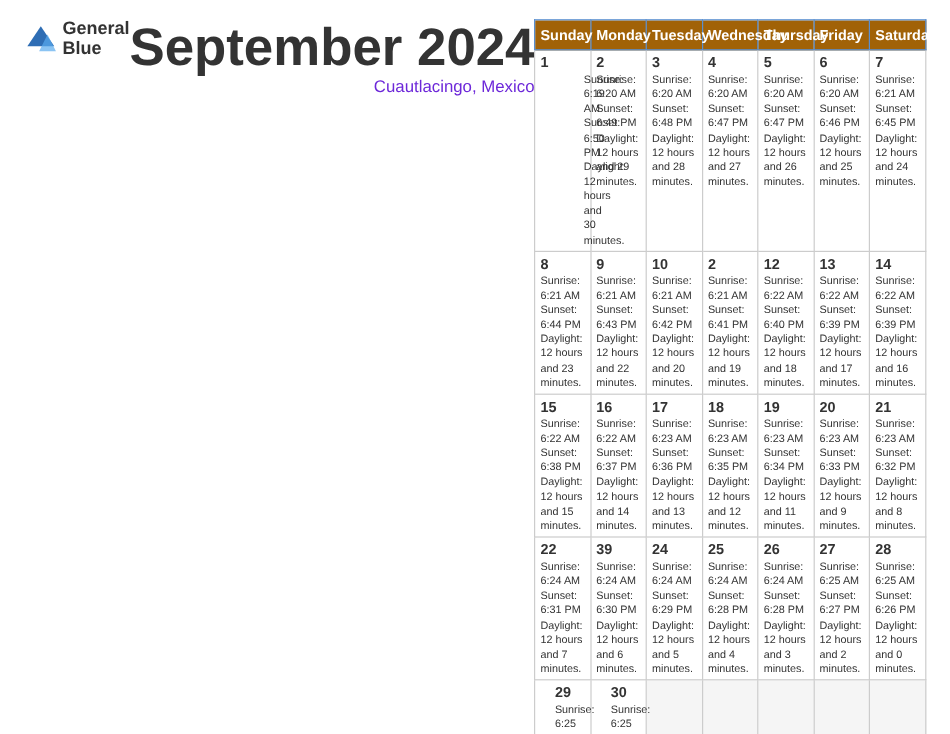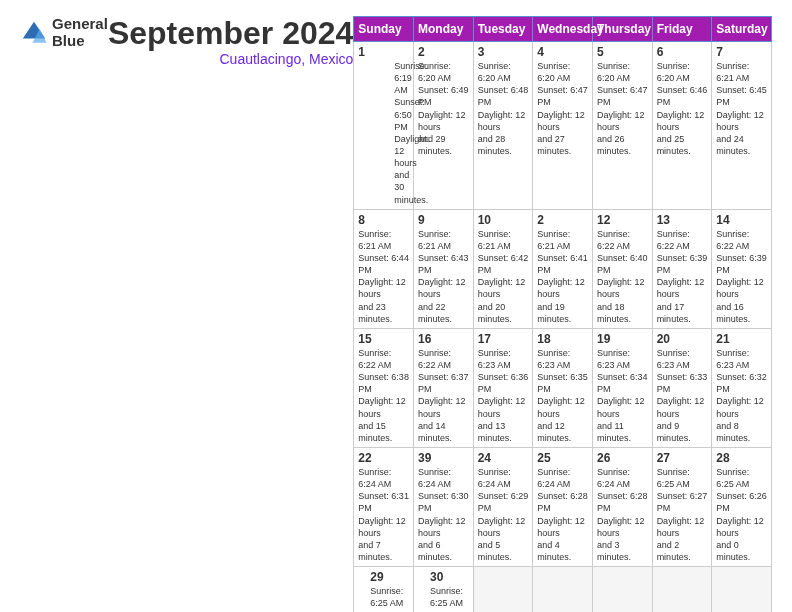--- a/index.html
+++ b/index.html
@@ -37,38 +37,38 @@
       display: block;
     }
     .logo-icon {
       width: 28px;
       height: 28px;
     }
     .title-block {
       text-align: right;
     }
     .month-title {
-      font-size: 32px;
+      font-size: 44px;
       font-weight: bold;
       color: #333;
       line-height: 1.1;
     }
     .subtitle {
       font-size: 14px;
       color: #6d28d9;
     }
     .calendar {
       flex: 1;
       border: 1px solid #ccc;
       border-collapse: collapse;
       width: 100%;
       table-layout: fixed;
     }
     .calendar th {
-      background: #a21caf;
+      background: #a16207;
       color: #fff;
       font-size: 12px;
       font-weight: bold;
       padding: 5px 4px;
       text-align: left;
       border: 1px solid #5a8fd0;
     }
     .calendar td {
       border: 1px solid #ccc;
       vertical-align: top;

